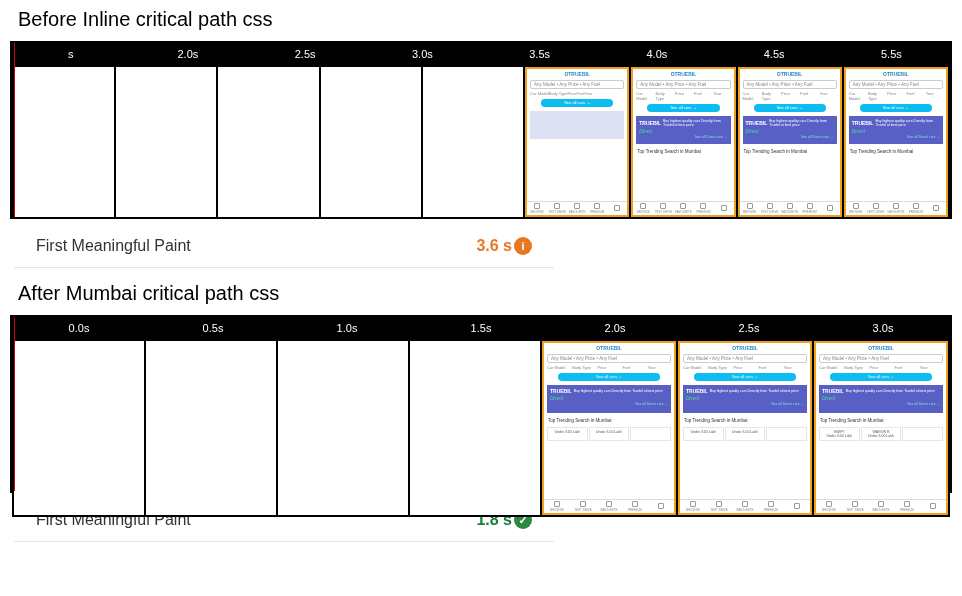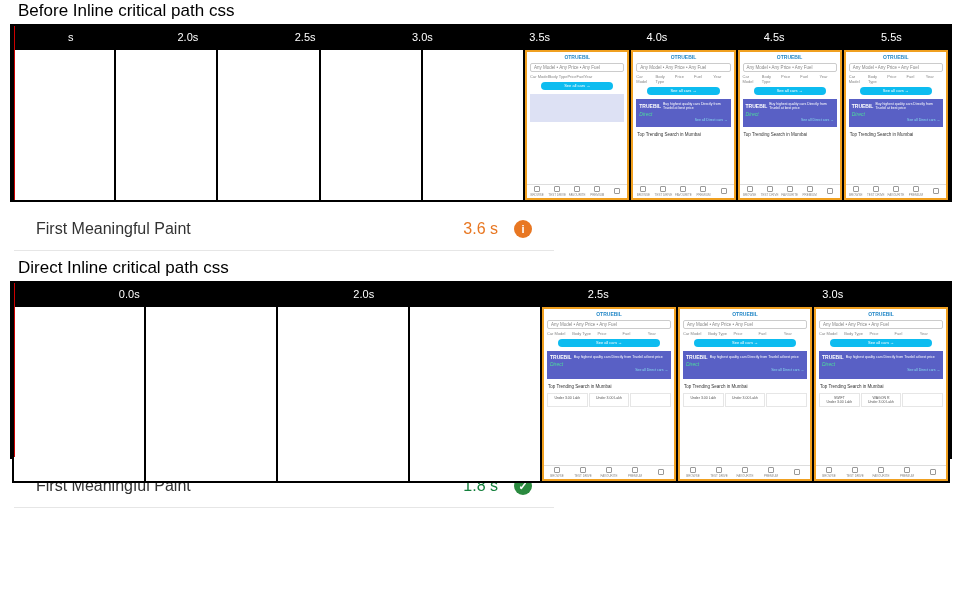--- a/index.html
+++ b/index.html
@@ -1,17 +1,17 @@
 <!DOCTYPE html>
 <html><head>
 <meta charset="utf-8">
 <style>
 *{box-sizing:border-box;margin:0;padding:0}
 body{font-family:-apple-system,Helvetica,Arial,sans-serif;background:#fff;width:962px;height:596px;overflow:hidden}
-.section-title{font-size:17px;font-weight:400;padding:1px 18px;color:#000}
+.section-title{font-size:20px;font-weight:400;padding:8px 18px;color:#000}
 .filmstrip{margin:2px 10px;border:2px solid #000;background:#000;position:relative;height:178px}
 .filmstrip.tall{height:178px}
 .redline{position:absolute;left:2px;top:0;bottom:0;width:1px;background:#c00;z-index:5}
 .timeline{display:flex;height:22px;background:#000;position:relative}
 .timeline .tick{flex:1;color:#fff;font-size:11px;text-align:center;line-height:22px;position:relative}
 .frames{display:flex;height:154px;gap:2px;padding:2px 2px;background:#000}
 .frames.tall{height:178px}
 .frame{flex:1;background:#fff;position:relative;overflow:hidden}
 .frame.highlight{border:2px solid #f0a020}
 .frame.partial .mock-search{display:block}.frame.partial .mock-filters{display:block}.frame.partial .mock-btn{display:block}.frame.partial .mock-banner{display:block;background:#dde1f4}
@@ -28,21 +28,21 @@
 .mock-banner .b-txt{font-size:3.5px;line-height:4px}
 .mock-banner .b-link{font-size:3.5px;color:#8de;text-align:right}
 .mock-trending{margin:3px 4px;font-size:4.5px;color:#333}
 .mock-trend-row{display:flex;margin:1px 3px;gap:1px}
 .mock-trend-row div{flex:1;height:14px;border:0.5px solid #e6e6e6;font-size:3.5px;text-align:center;padding-top:2px;color:#555}
 .mock-bottom{margin-top:auto;height:14px;border-top:0.5px solid #ddd;display:flex}
 .mock-bottom div{flex:1;display:flex;flex-direction:column;align-items:center;justify-content:center;font-size:3px;color:#888}
 .mock-bottom .ico{width:6px;height:6px;border:0.5px solid #999;border-radius:1px;margin-bottom:1px}
 .metric{display:flex;align-items:flex-end;padding:12px 22px;font-size:16px;border-bottom:1px solid #e6e6e6;margin:6px 14px 6px;width:540px}
 .metric-label{flex:1;color:#333}
-.metric-val{font-weight:400;margin-right:16px}
+.metric-val{font-weight:700;margin-right:2px}
 .metric-val.warn{color:#e87722}
 .metric-val.good{color:#15803d}
 .m-icon{width:18px;height:18px;border-radius:50%;display:flex;align-items:center;justify-content:center;font-size:11px;font-weight:700;color:#fff}
 .m-icon.warn{background:#e87722}
 .m-icon.good{background:#2a8a3f}
 </style>
 </head>
 <body>
 
 <div class="section-title">Before Inline critical path css</div>
@@ -234,25 +234,28 @@
       </div>
 </div>
 </div>
 
 <div class="metric">
 <span class="metric-label">First Meaningful Paint</span>
 <span class="metric-val warn">3.6 s</span>
 <span class="m-icon warn">i</span>
 </div>
 
-<div class="section-title">Direct Inline critical path css</div>
+<div class="section-title">After Mumbai critical path css</div>
 <div class="filmstrip tall">
 <div class="redline"></div>
 <div class="timeline">
 <div class="tick">0.0s</div>
+<div class="tick">0.5s</div>
+<div class="tick">1.0s</div>
+<div class="tick">1.5s</div>
 <div class="tick">2.0s</div>
 <div class="tick">2.5s</div>
 <div class="tick">3.0s</div>
 </div>
 <div class="frames tall">
 <div class="frame"></div>
 <div class="frame"></div>
 <div class="frame"></div>
 <div class="frame"></div>
 <div class="frame highlight">

